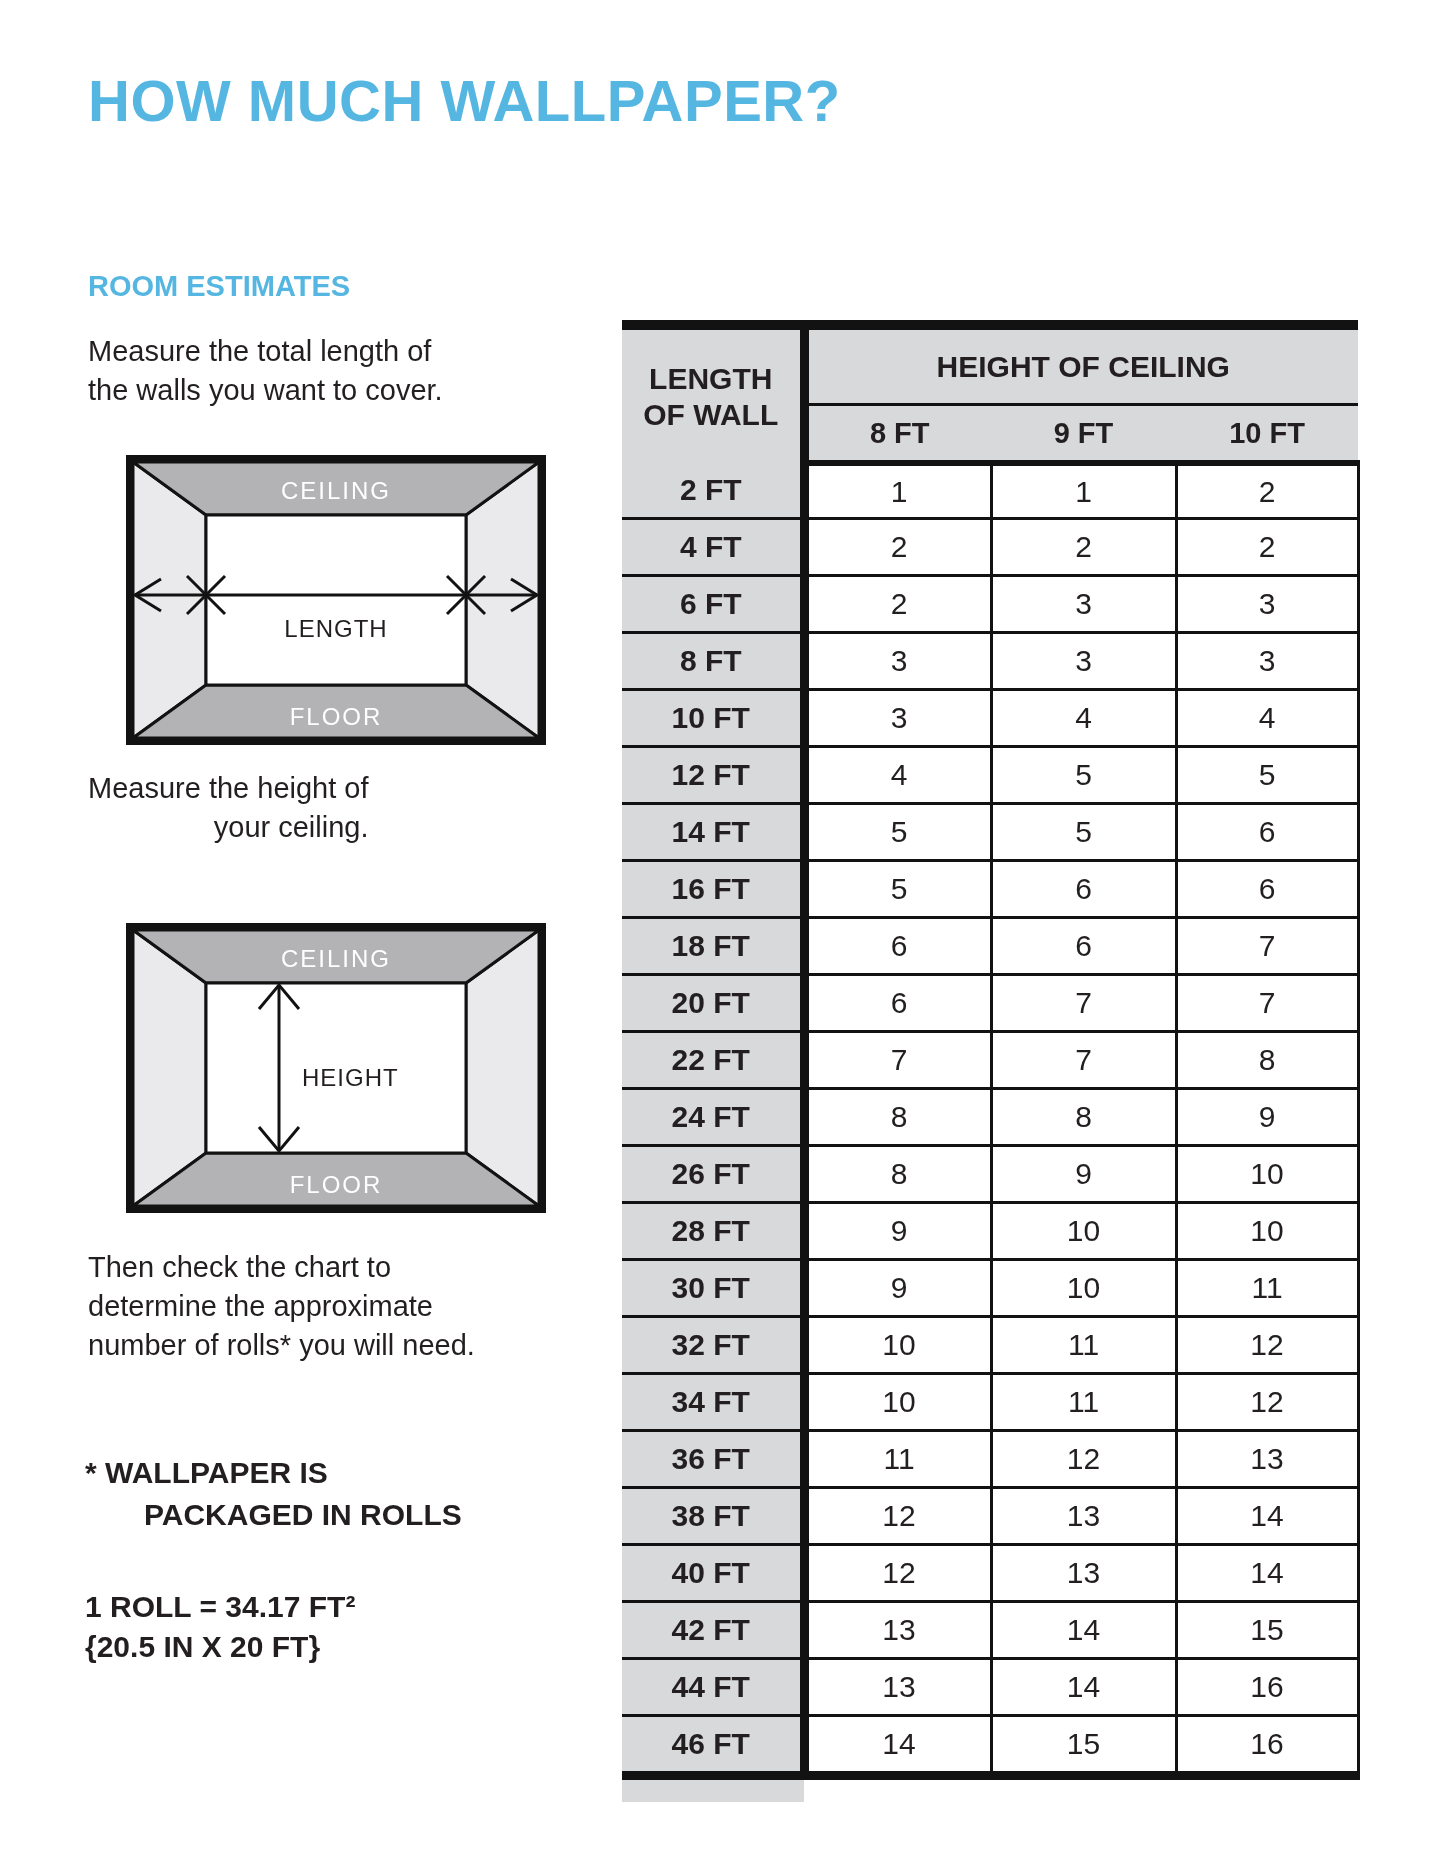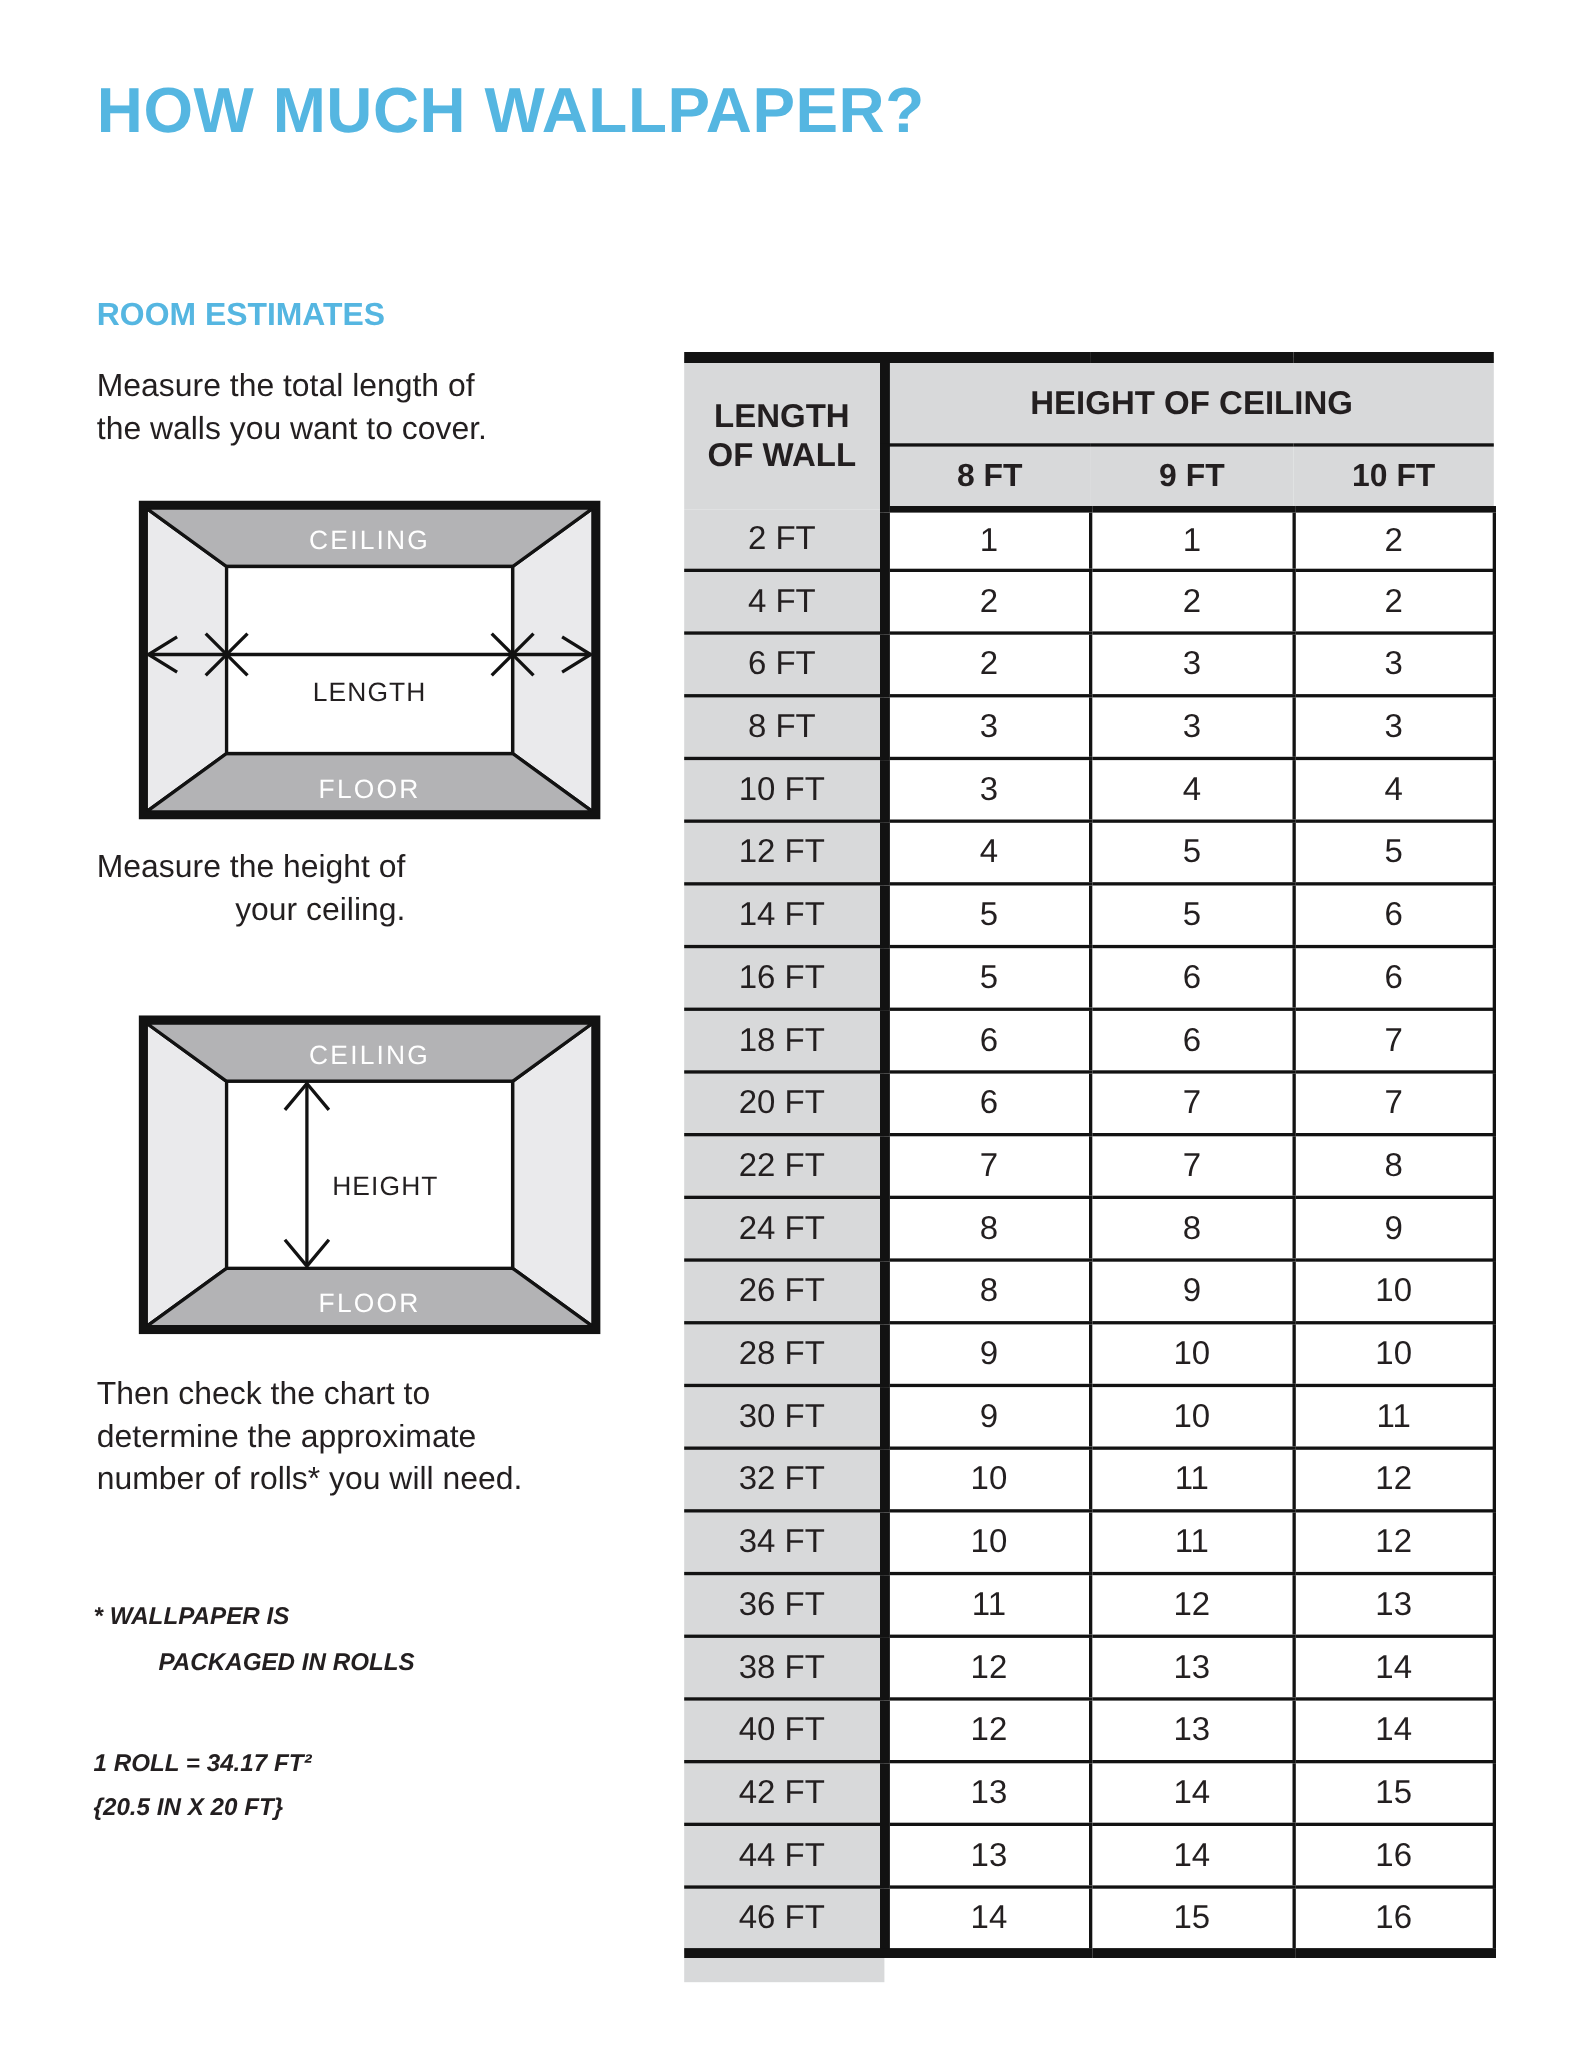--- a/index.html
+++ b/index.html
@@ -32,21 +32,21 @@
   #step1{top:332px;}
   #step2{top:769px;text-align:right;}
   #step3{top:1248px;}
   .diagram{position:absolute;left:87px;width:420px;height:290px;padding-left:39px;}
   #diagram-length{top:455px;}
   #diagram-height{top:923px;}
   .diagram svg{display:block;width:100%;height:100%;}
   .diagram text{font-family:"Liberation Sans", sans-serif;}
   .dg-wall-label{fill:#ffffff;font-size:24px;letter-spacing:2px;}
   .dg-dim-label{fill:var(--ink);font-size:24px;letter-spacing:1px;}
-  .fn{position:absolute;font-size:22px;font-weight:bold;line-height:1;white-space:nowrap;font-style:italic;}
+  .fn{position:absolute;font-size:30px;font-weight:bold;line-height:1;white-space:nowrap;}
   #footnote-line1{left:85px;top:1458px;}
   #footnote-line2{left:110px;top:1500px;margin-left:34px;}
   #rollspec-line1{left:85px;top:1592px;}
   #rollspec-line2{left:85px;top:1632px;}
 
   table.rolls{
     position:absolute;left:622px;top:320px;width:736px;
     border-collapse:collapse;table-layout:fixed;
     border-top:10px solid var(--line);
   }
@@ -60,21 +60,21 @@
   }
   td.h-group{
     background:var(--cellgray);font-weight:bold;font-size:30px;height:73px;
     border-bottom:3px solid var(--line);
   }
   tr.h2 td{
     background:var(--cellgray);font-weight:bold;font-size:29px;height:54px;
     border-bottom:6px solid var(--line);
   }
   td.rowlabel{
-    background:var(--cellgray);font-weight:normal;font-size:29px;height:54px;
+    background:var(--cellgray);font-weight:bold;font-size:29px;height:54px;
     border-right:9px solid var(--line);border-bottom:3px solid var(--line);
   }
   td.val{
     background:#ffffff;border-bottom:3px solid var(--line);
   }
   td.val + td.val{border-left:3px solid var(--line);}
   td.val:last-child{border-right:3px solid var(--line);}
   tr.datarow:last-child td{border-bottom:9px solid var(--line);}
   .gray-ext{position:absolute;left:622px;width:182px;height:22px;background:var(--cellgray);}
 </style>

